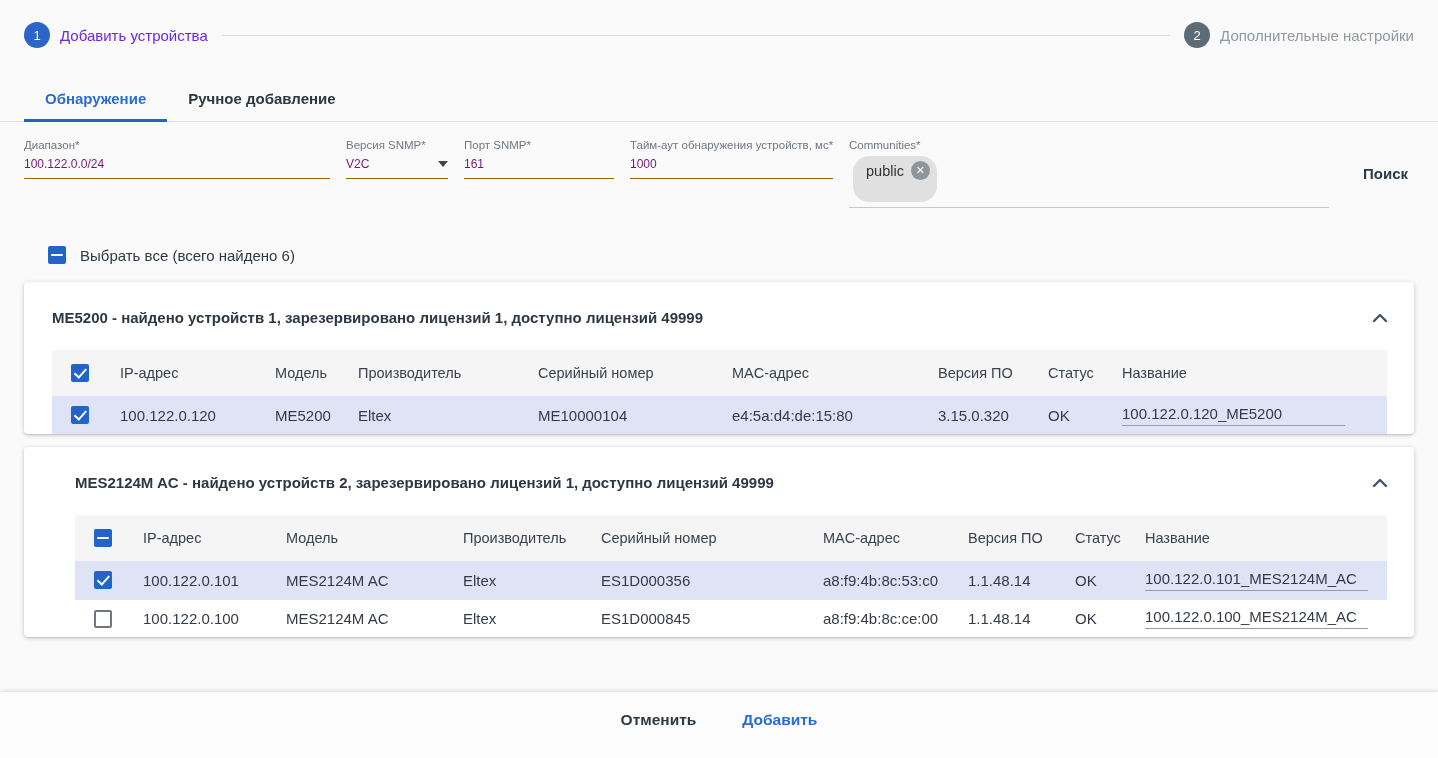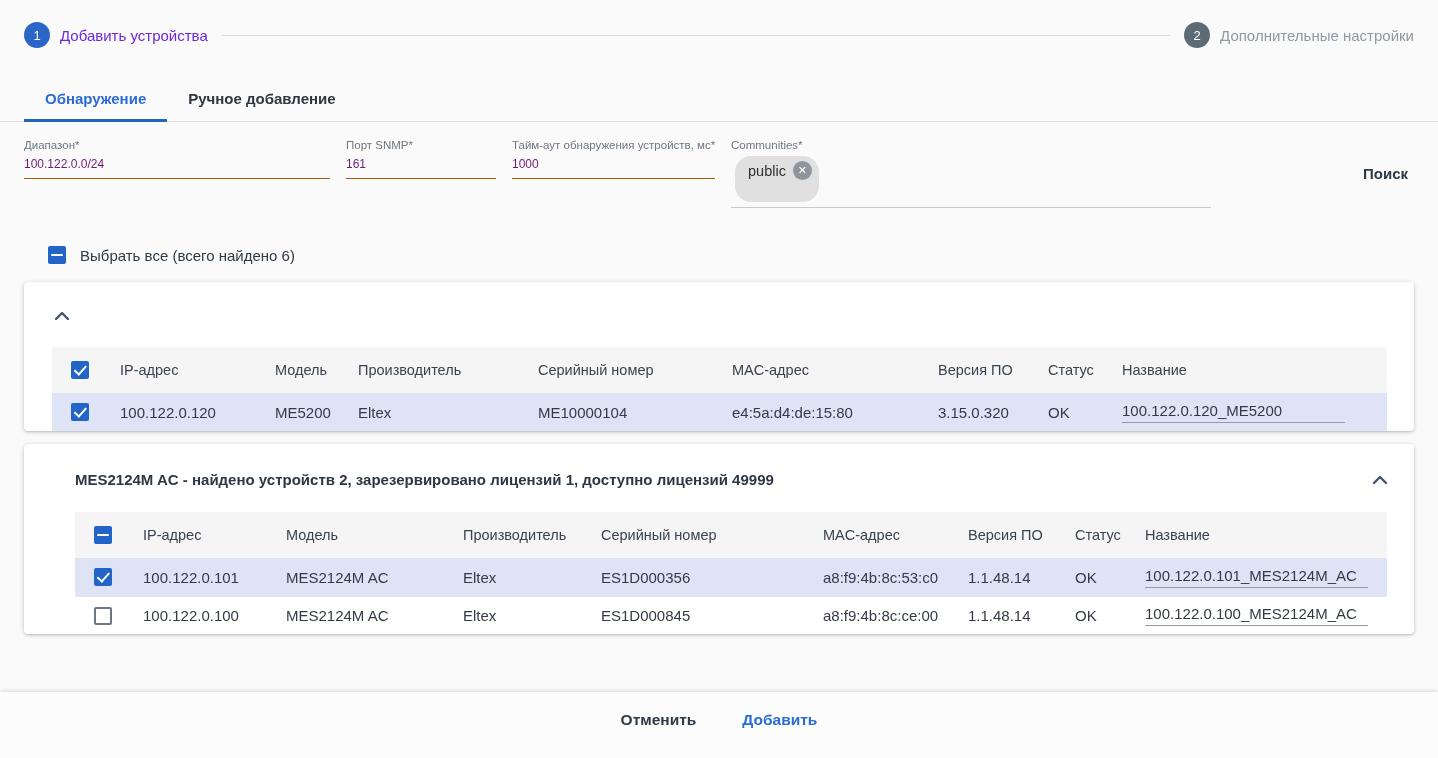--- a/index.html
+++ b/index.html
@@ -161,20 +161,27 @@
 <div class="tabbar">
   <div class="tab active">Обнаружение</div>
   <div class="tab inactive">Ручное добавление</div>
 </div>
 
 <div class="form-row">
   <div class="field f-range">
     <span class="field-label">Диапазон*</span>
     <input class="field-control" value="100.122.0.0/24" style="">
   </div>
+  <div class="field f-snmpver">
+    <span class="field-label">Версия SNMP*</span>
+    <div class="field-control select-box">
+      <span>V2C</span>
+      <span class="caret-down"></span>
+    </div>
+  </div>
   <div class="field f-snmpport">
     <span class="field-label">Порт SNMP*</span>
     <input class="field-control" value="161" style="">
   </div>
   <div class="field f-timeout">
     <span class="field-label">Тайм-аут обнаружения устройств, мс*</span>
     <input class="field-control" value="1000" style="">
   </div>
   <div class="field f-comms">
     <span class="field-label">Communities*</span>
@@ -188,20 +195,21 @@
   <button class="search-btn">Поиск</button>
 </div>
 
 <div class="select-all">
   <div class="cb indeterminate"></div>
   <span class="select-all-label">Выбрать все (всего найдено 6)</span>
 </div>
 
 <div class="card t1">
   <div class="card-head">
+    <span class="card-title">ME5200 - найдено устройств 1, зарезервировано лицензий 1, доступно лицензий 49999</span>
     <button class="collapse-btn">
       <svg width="16" height="10" viewBox="0 0 16 10">
         <polyline points="2,8 8,2 14,8" fill="none" stroke="#44536b" stroke-width="2.4" stroke-linecap="round" stroke-linejoin="round"></polyline>
       </svg>
     </button>
   </div>
   <div class="grid-table">
     <div class="g-row g-head">
       <div class="cell cb-cell">
           <div class="cb checked"></div>

